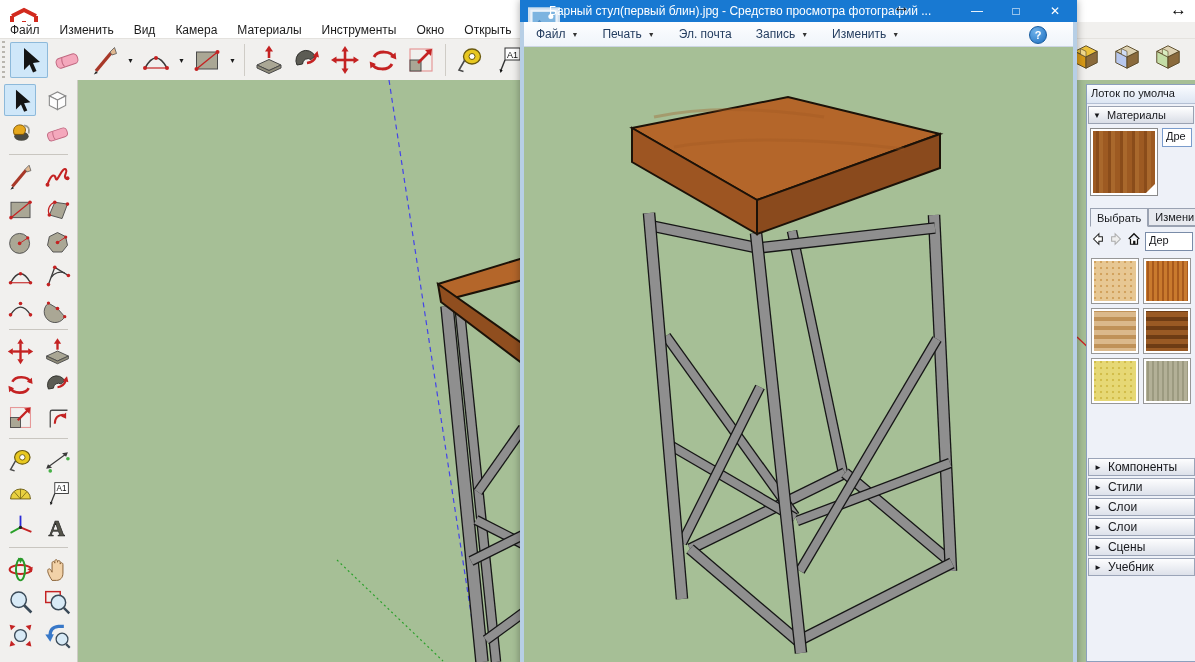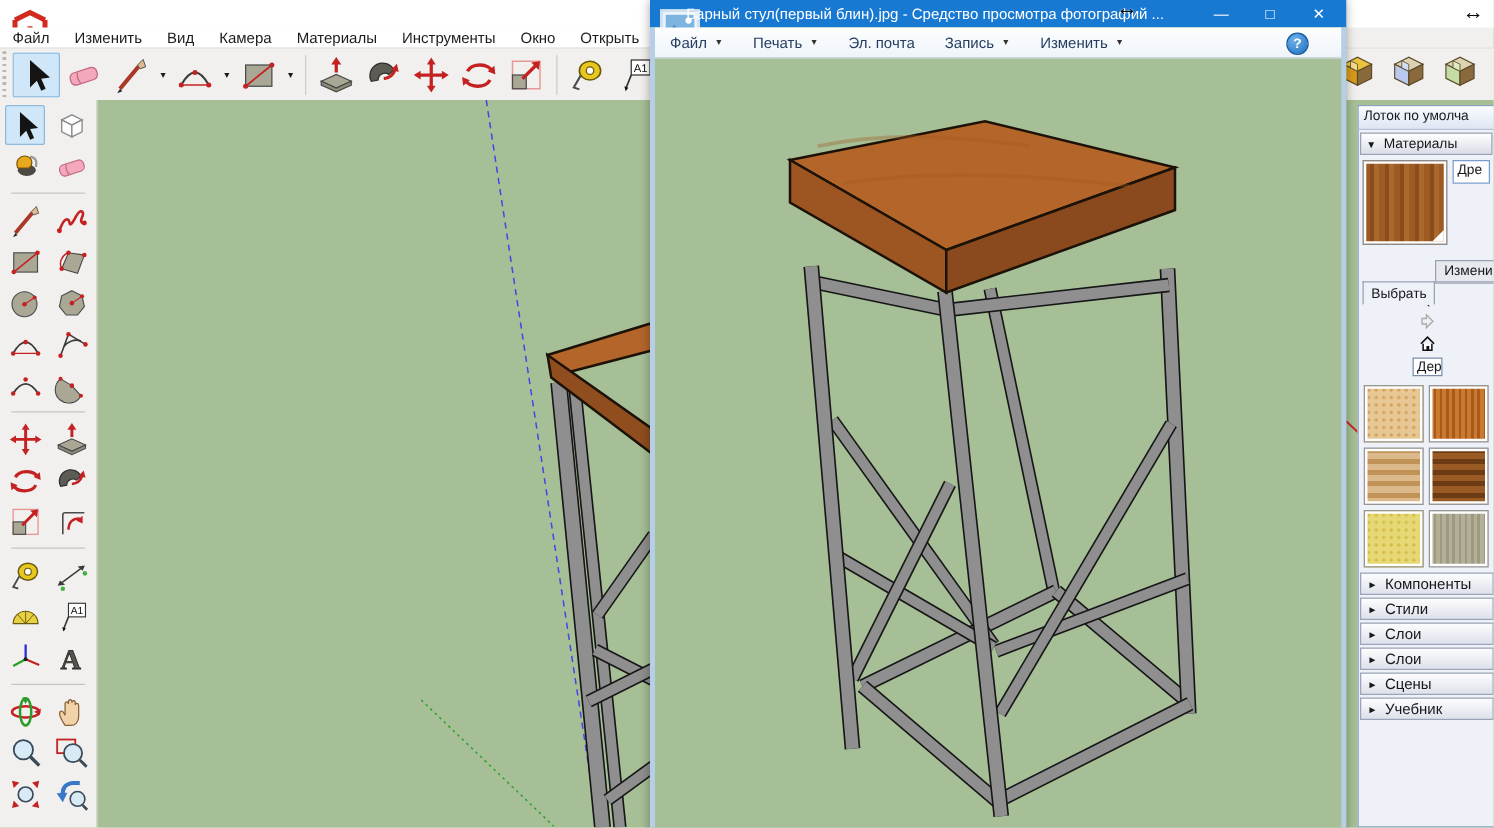--- a/index.html
+++ b/index.html
@@ -42,22 +42,22 @@
   .mat-header .tri{font-size:8px;}
   .preview-row{display:flex;padding:2px 3px;}
   .mat-preview{width:66px;height:66px;border:1px solid #8a8a8a;box-shadow:inset 0 0 0 2px #fff;position:relative;
                background:repeating-linear-gradient(90deg,#9d5a22 0 5px,#8a4c1a 5px 8px,#a9682c 8px 12px);}
   .mat-preview .corner{position:absolute;right:2px;bottom:2px;width:0;height:0;
                border-left:9px solid transparent;border-bottom:9px solid #ffffff;}
   .name-field{flex:1;height:16px;border:1px solid #7a9ccc;background:#fff;margin-left:4px;font-size:11px;
               padding:1px 0 0 3px;white-space:nowrap;overflow:hidden;}
   .tabs{display:flex;align-items:flex-end;margin:8px 0 0 3px;border-bottom:1px solid #9aa2b2;height:20px;}
   .tab{padding:2px 6px 2px 6px;border:1px solid #9aa2b2;background:#e7e9ef;white-space:nowrap;}
-  .tab.active{background:#eef1f8;border-bottom-color:#eef1f8;position:relative;top:18px;padding-top:3px;}
-  .nav-row{display:flex;align-items:center;gap:4px;padding:5px 2px 4px 4px;flex-direction:column;}
+  .tab.active{background:#eef1f8;border-bottom-color:#eef1f8;position:relative;top:1px;padding-top:3px;}
+  .nav-row{display:flex;align-items:flex-start;gap:4px;padding:5px 2px 4px 4px;}
   .nav-row svg{width:14px;height:14px;}
   .collection-field{flex:1;height:16px;border:1px solid #7a8ca8;background:#fff;padding:1px 0 0 3px;
                     white-space:nowrap;overflow:hidden;}
   .swatches{display:grid;grid-template-columns:48px 48px;gap:4px;padding:3px 0 0 4px;}
   .swatch{width:48px;height:46px;border:1px solid #979797;box-shadow:inset 0 0 0 2px #fff;box-sizing:border-box;}
   .tray-sections{position:absolute;left:1px;right:0;top:373px;}
   .section-bar{height:16px;margin:0 0 2px 0;background:linear-gradient(#fdfdfe,#dde1ea);border:1px solid #9aa4b8;
                display:flex;align-items:center;gap:6px;padding:0 5px;font-size:12px;}
   .section-bar .tri{font-size:8px;}
   

